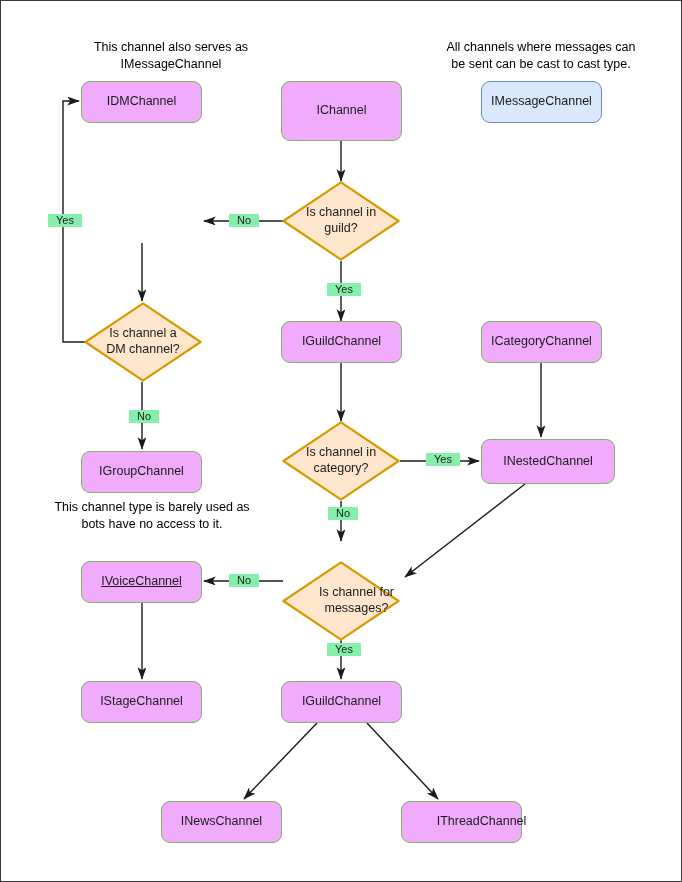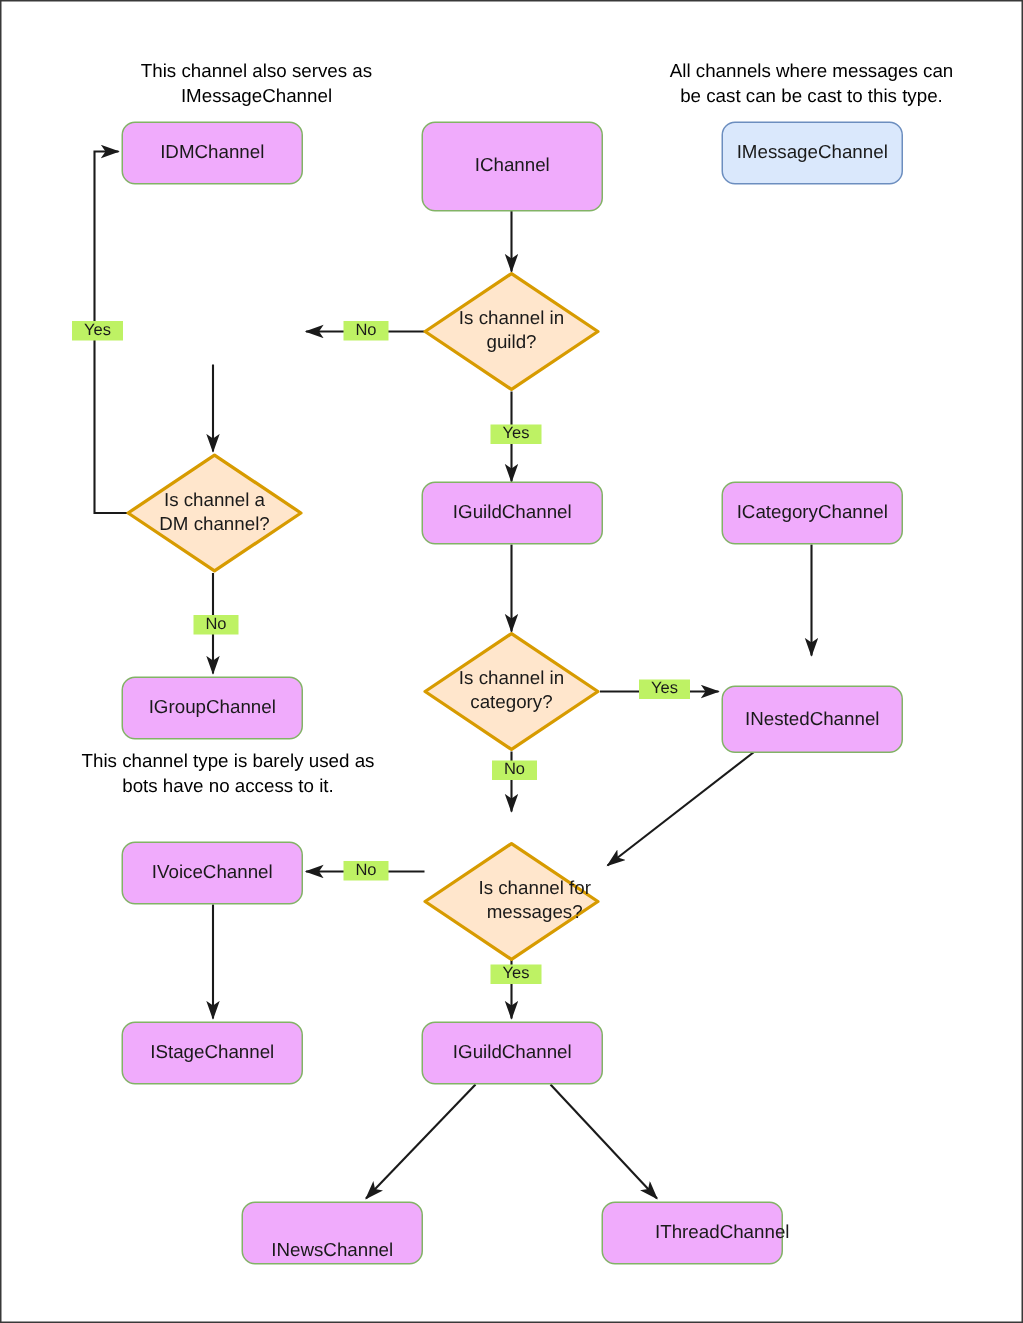--- a/index.html
+++ b/index.html
@@ -68,21 +68,21 @@
     position: absolute;
     font-size: 12.5px;
     color: #000000;
     text-align: center;
     line-height: 1.35;
   }
   .edge-label {
     position: absolute;
     font-size: 11px;
     color: #1a1a1a;
-    background: #bef264;
+    background: #86efac;
     text-align: center;
     line-height: 1;
     padding: 1px 2px;
   }
 </style>
 </head>
 <body>
 
 <div id="canvas">
 
@@ -128,21 +128,21 @@
     </g>
   </svg>
 
   <div class="note" style="left:50px; top:38px; width:240px;">
     <div>This channel also serves as</div>
     <div>IMessageChannel</div>
   </div>
 
   <div class="note" style="left:420px; top:38px; width:240px;">
     <div>All channels where messages can</div>
-    <div>be cast can be cast to this type.</div>
+    <div>be sent can be cast to cast type.</div>
   </div>
 
   <div class="note" style="left:21px; top:498px; width:260px;">
     <div>This channel type is barely used as</div>
     <div>bots have no access to it.</div>
   </div>
 
   <div class="node box" style="left:80px; top:80px; width:121px; height:42px;">
     <span>IDMChannel</span>
   </div>
@@ -161,37 +161,37 @@
   </div>
 
   <div class="node box" style="left:280px; top:320px; width:121px; height:42px;">
     <span>IGuildChannel</span>
   </div>
 
   <div class="node box" style="left:480px; top:320px; width:121px; height:42px;">
     <span>ICategoryChannel</span>
   </div>
 
-  <div class="node box" style="left:480px; top:438px; width:121px; height:45px;margin-top:18px;">
+  <div class="node box" style="left:480px; top:438px; width:134px; height:45px;">
     <span>INestedChannel</span>
   </div>
 
-  <div class="node box" style="left:80px; top:560px; width:121px; height:42px;">
+  <div class="node box" style="left:80px; top:560px; width:121px; height:42px;text-decoration:underline;">
     <span>IVoiceChannel</span>
   </div>
 
   <div class="node box" style="left:80px; top:680px; width:121px; height:42px;">
     <span>IStageChannel</span>
   </div>
 
   <div class="node box" style="left:280px; top:680px; width:121px; height:42px;">
     <span>IGuildChannel</span>
   </div>
 
-  <div class="node box" style="left:160px; top:800px; width:121px; height:42px;align-items:flex-end;">
+  <div class="node box" style="left:160px; top:800px; width:121px; height:42px;">
     <span>INewsChannel</span>
   </div>
 
   <div class="node box" style="left:400px; top:800px; width:121px; height:42px;padding-left:40px;">
     <span>IThreadChannel</span>
   </div>
 
   <div class="node diamond" style="left:281px; top:180px; width:118px; height:80px;">
     <svg class="diamond-shape" viewBox="0 0 118 80" preserveAspectRatio="none">
       <polygon points="59,1.4 116.6,40 59,78.6 1.4,40" fill="#ffe6cc" stroke="#d79b00" stroke-width="2.2" stroke-linejoin="round"></polygon>

